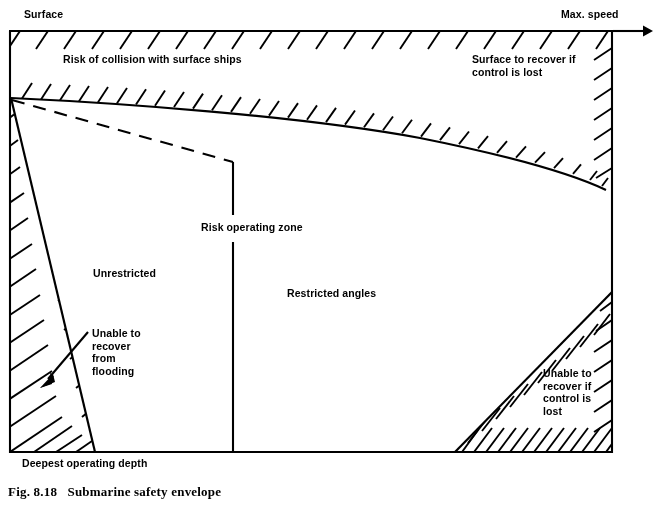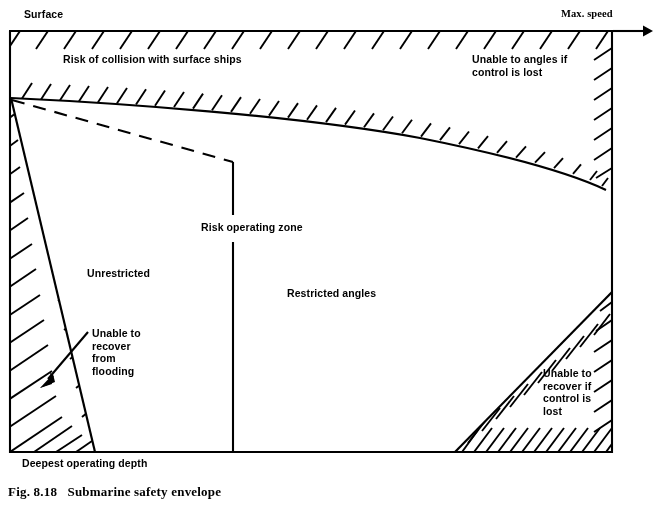--- a/index.html
+++ b/index.html
@@ -241,30 +241,30 @@
 
     <g>
       <line x1="88" y1="332" x2="48" y2="379" stroke="#000" stroke-width="2.1"></line>
       <polygon points="40,388 54,377 50,372 52,384" fill="#000"></polygon>
       <polygon points="40,388 55,382 53,374" fill="#000"></polygon>
     </g>
   </svg>
 
   <div class="lbl" style="left:24px; top:8px;">Surface</div>
 
-  <div class="lbl" style="left:561px; top:8px;font-family:Liberation Serif, serif;">Max. speed</div>
+  <div class="lbl" style="left:561px; top:8px;">Max. speed</div>
 
   <div class="lbl" style="left:32px; top:53px;margin-left:31px;">Risk of collision with surface ships</div>
 
-  <div class="lbl lbl-multiline" style="left:472px; top:53px;">Unable to angles if
+  <div class="lbl lbl-multiline" style="left:472px; top:53px;">Surface to recover if
 control is lost</div>
 
   <div class="lbl" style="left:201px; top:221px;">Risk operating zone</div>
 
-  <div class="lbl" style="left:87px; top:267px;">Unrestricted</div>
+  <div class="lbl" style="left:93px; top:267px;">Unrestricted</div>
 
   <div class="lbl" style="left:287px; top:267px;margin-top:20px;">Restricted angles</div>
 
   <div class="lbl lbl-multiline" style="left:92px; top:327px;">Unable to
 recover
 from
 flooding</div>
 
   <div class="lbl lbl-multiline" style="left:543px; top:367px;">Unable to
 recover if

